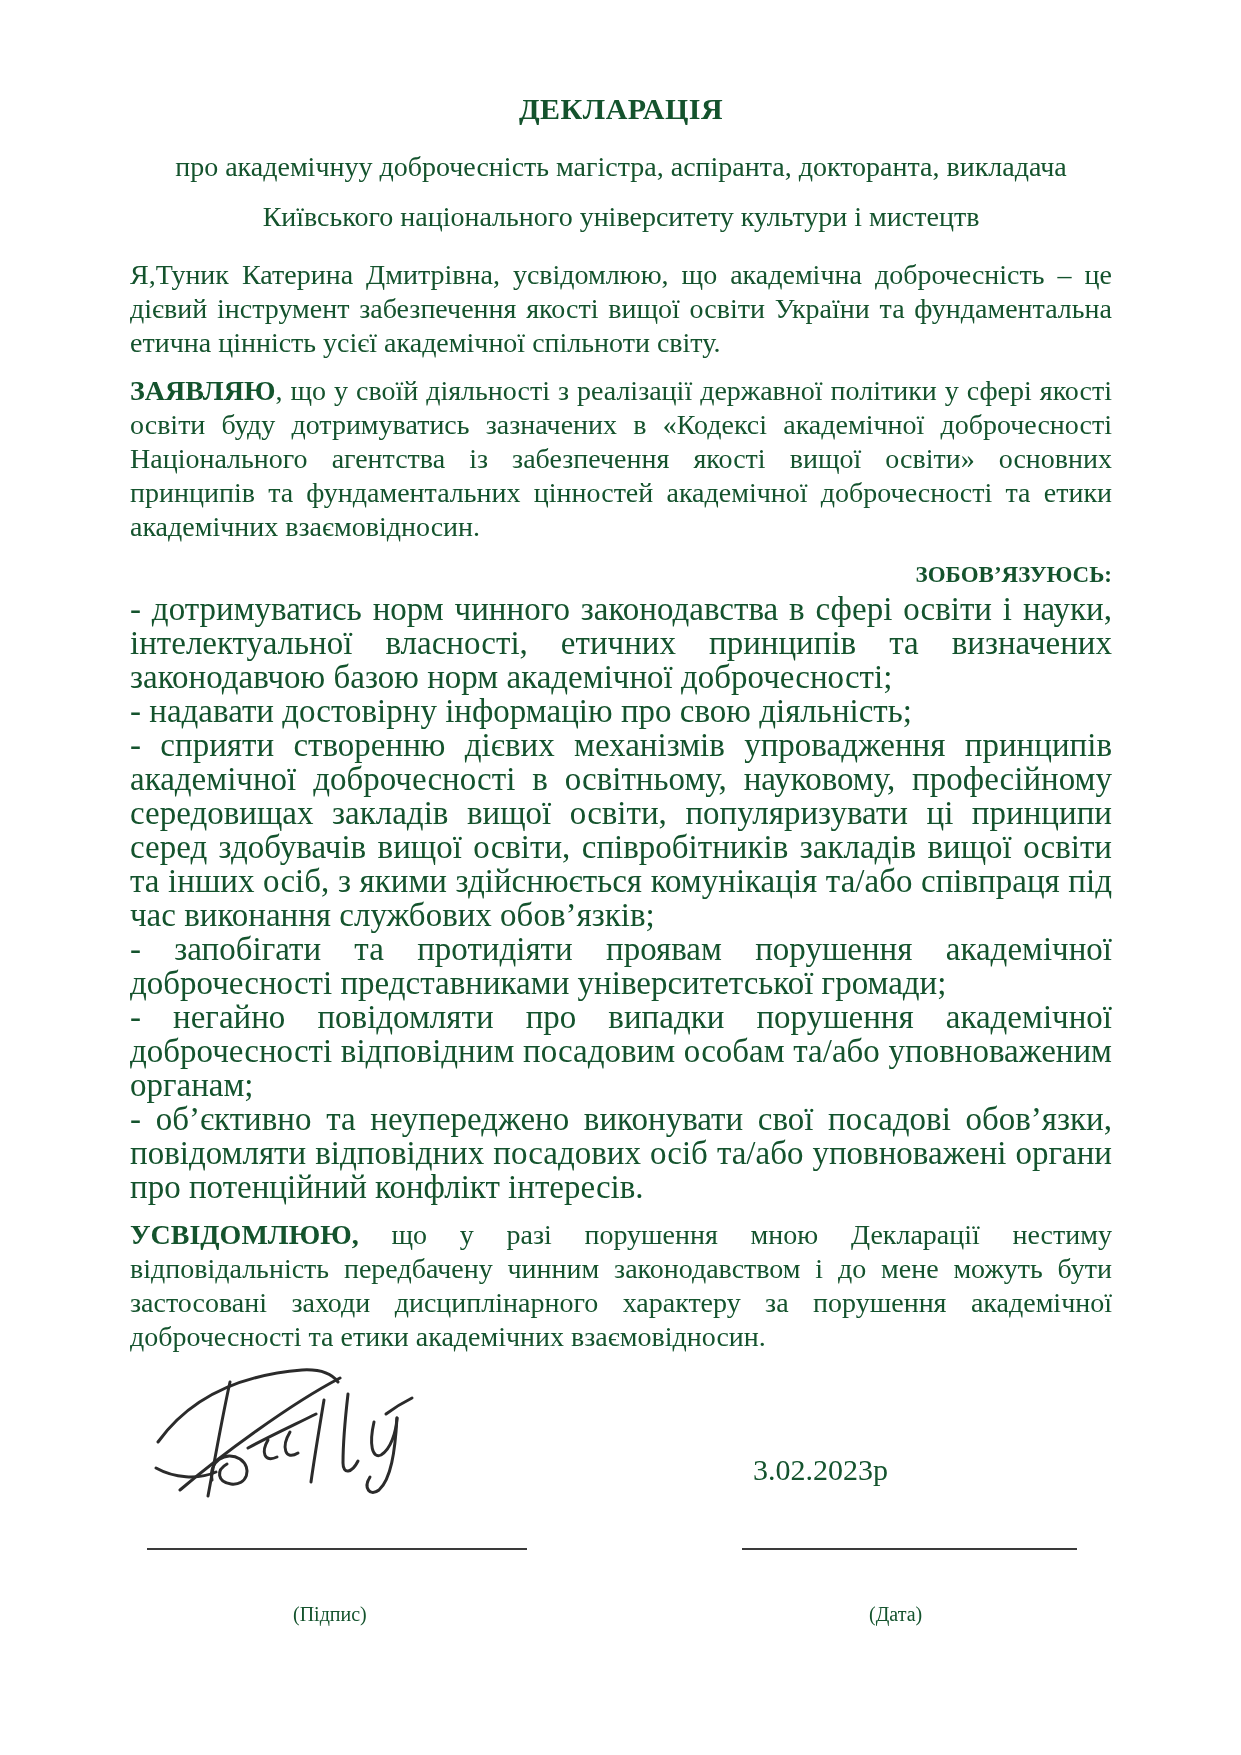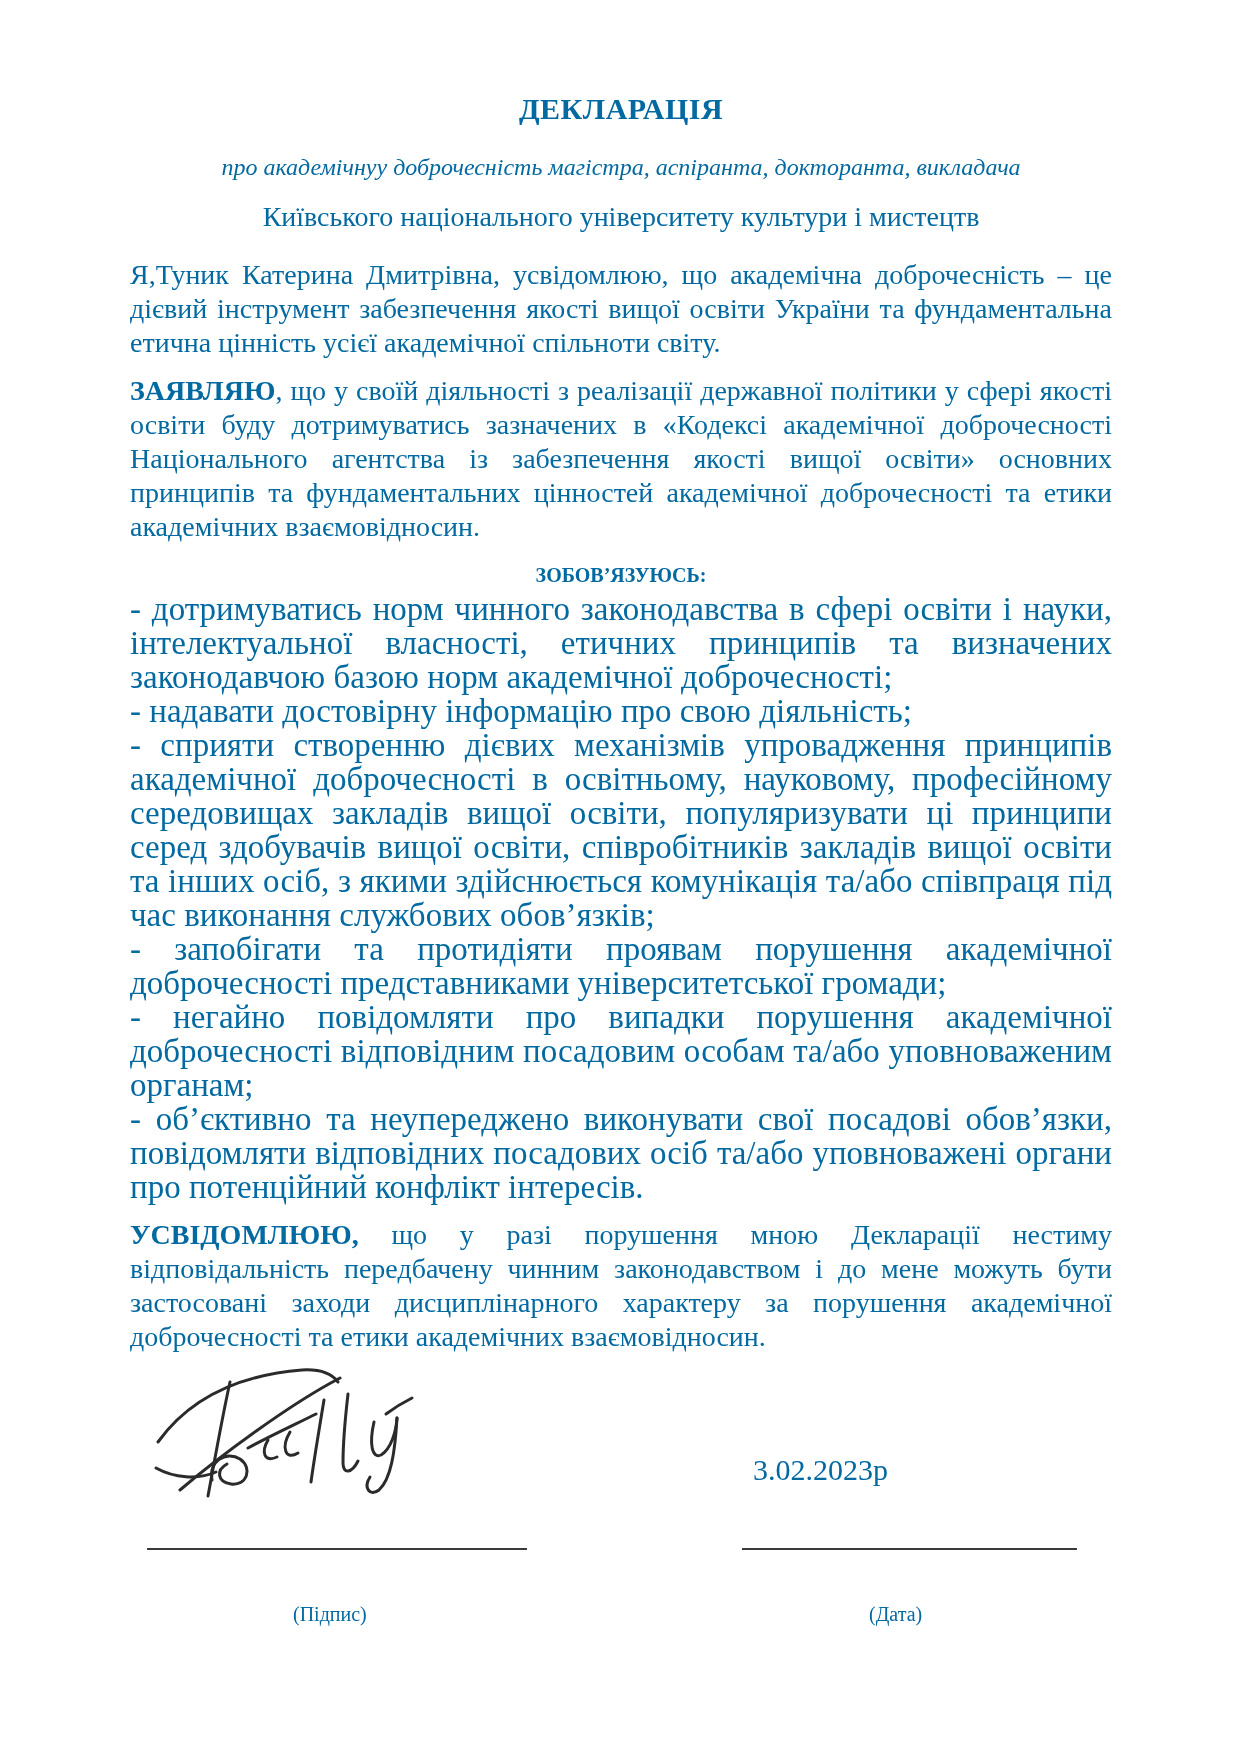--- a/index.html
+++ b/index.html
@@ -3,64 +3,63 @@
 <meta charset="utf-8">
 <style>
   html, body { margin: 0; padding: 0; background: #888; }
   .page {
     position: relative;
     width: 1241px;
     height: 1755px;
     margin: 0 auto;
     background: #ffffff;
     font-family: "Liberation Serif", "DejaVu Serif", serif;
-    color: #0369a1;
+    color: #14532d;
     overflow: hidden;
   }
   .content {
     position: absolute;
     left: 130px;
     top: 0;
     width: 982px;
   }
   .doc-title {
     margin: 92px 0 0 0;
     text-align: center;
     font-size: 30px;
     font-weight: bold;
     letter-spacing: 0.5px;
   }
   .doc-subtitle {
     margin: 22px 0 0 0;
     text-align: center;
-    font-size: 24px;
+    font-size: 28px;
     line-height: 38px;
     font-weight: normal;
-    font-style: italic;
   }
   .institution {
     margin: 12px 0 12px 0;
     text-align: center;
     font-size: 28px;
     line-height: 38px;
   }
   p.body-par {
     margin: 14px 0 0 0;
     font-size: 28px;
     line-height: 34px;
     text-align: justify;
   }
   p.first-par { margin-top: 22px; }
   .lead-bold { font-weight: bold; }
   h2.commit-heading {
     margin: 14px 0 0 0;
-    font-size: 20px;
+    font-size: 23px;
     line-height: 34px;
     font-weight: bold;
-    text-align: center;
+    text-align: right;
   }
   .commit-item {
     margin: 0;
     font-size: 33px;
     line-height: 34px;
     text-align: justify;
   }
   p.ack-par { }
   
   .signature-svg {

